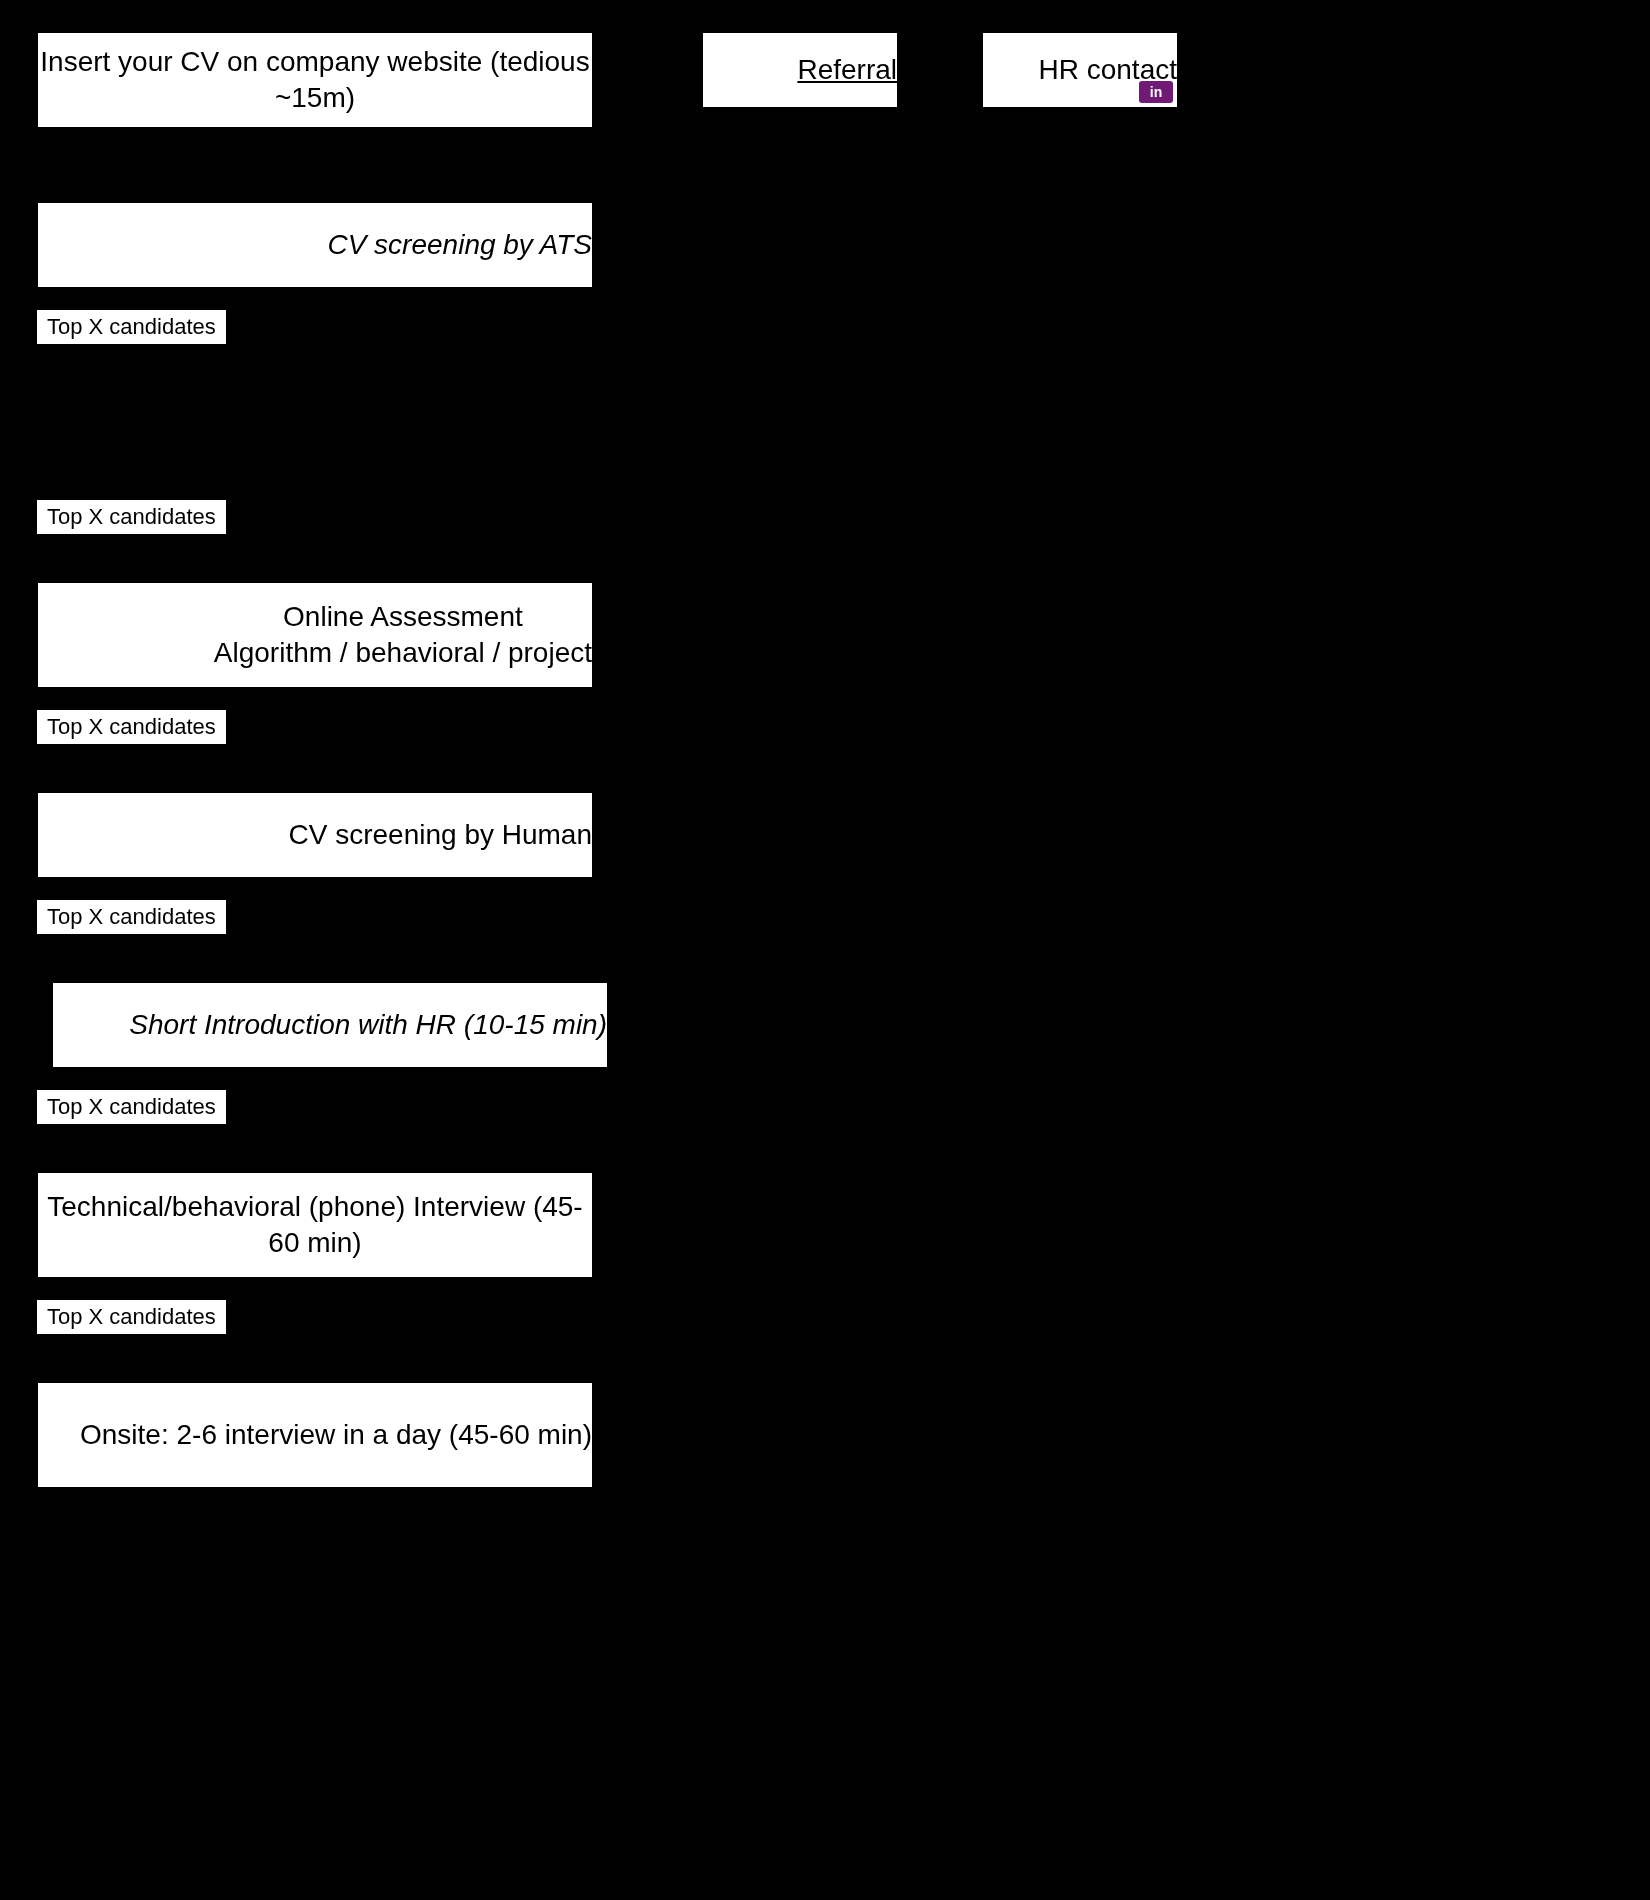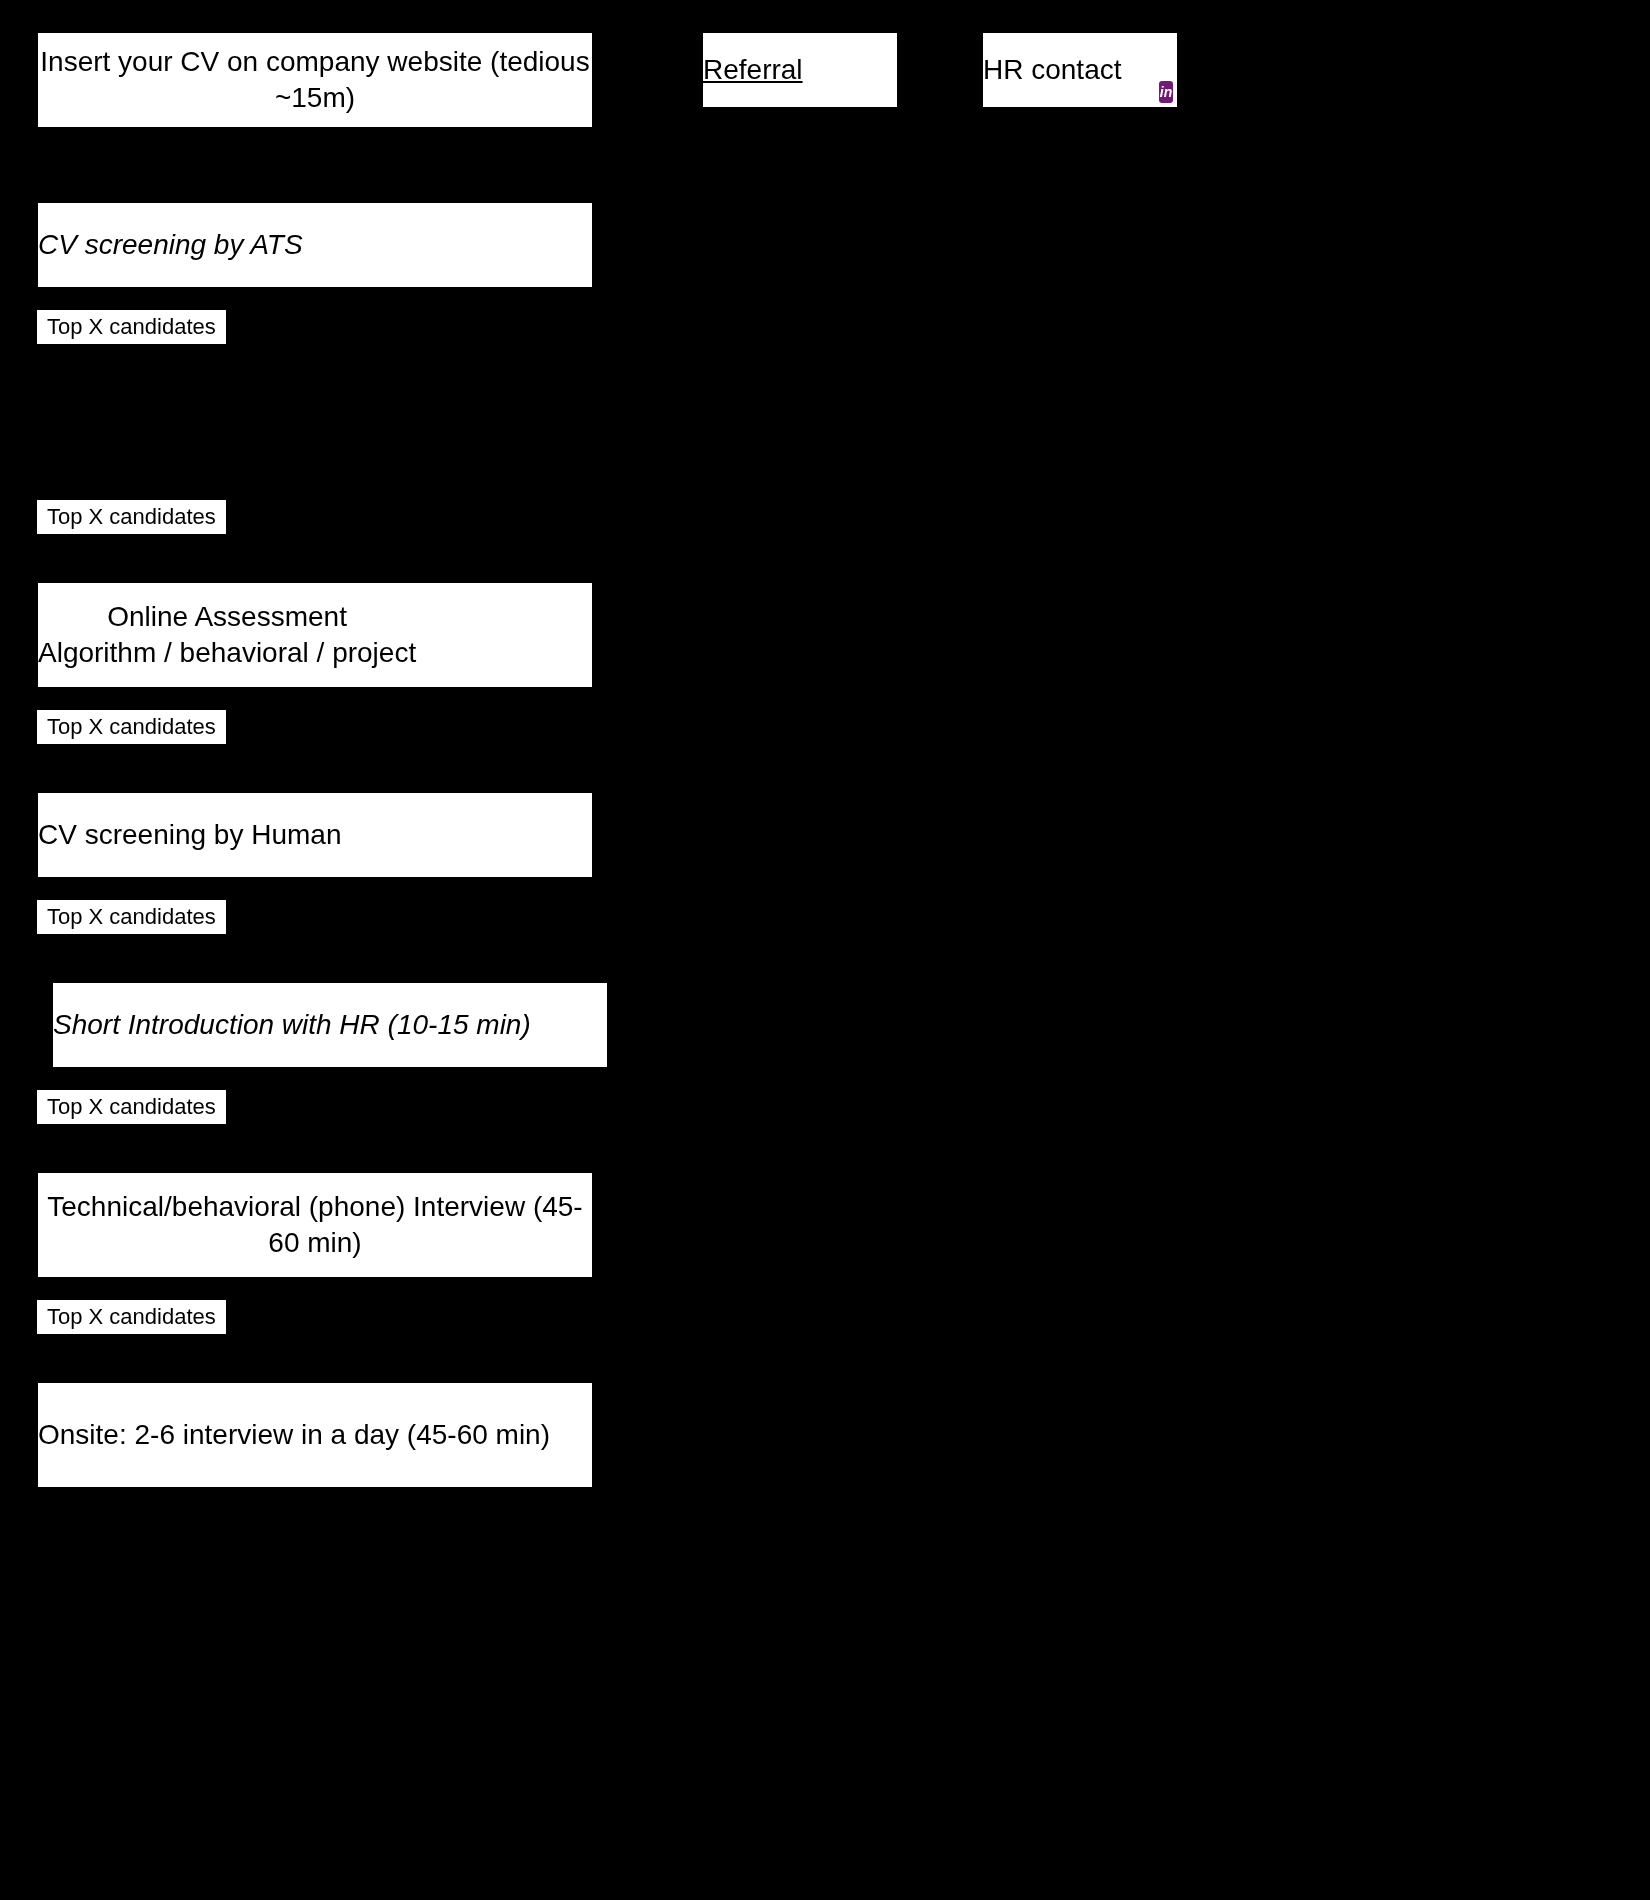--- a/index.html
+++ b/index.html
@@ -15,21 +15,21 @@
       width: 1650px;
       height: 1900px;
       background: #000;
     }
     .flow-box {
       position: absolute;
       background: #fff;
       border: 3px solid #000;
       display: flex;
       align-items: center;
-      justify-content: flex-start;
+      justify-content: flex-end;
       text-align: center;
       font-size: 28px;
       font-weight: normal;
       color: #000;
       line-height: 1.3;
     }
     .label-box {
       position: absolute;
       background: #fff;
       border: 2px solid #000;
@@ -44,27 +44,26 @@
       width: 1650px;
       height: 1900px;
       pointer-events: none;
     }
     .linkedin-badge {
       position: absolute;
       background: #701a75;
       color: #fff;
       font-size: 14px;
       font-weight: bold;
-      width: 14px;
+      width: 34px;
       height: 22px;
       display: flex;
       align-items: center;
       justify-content: center;
       border-radius: 3px;
-      font-style: italic;
     }
     .repeat-badge {
       position: absolute;
       font-size: 26px;
       color: #000;
       display: flex;
       align-items: center;
       gap: 4px;
     }
   </style>

